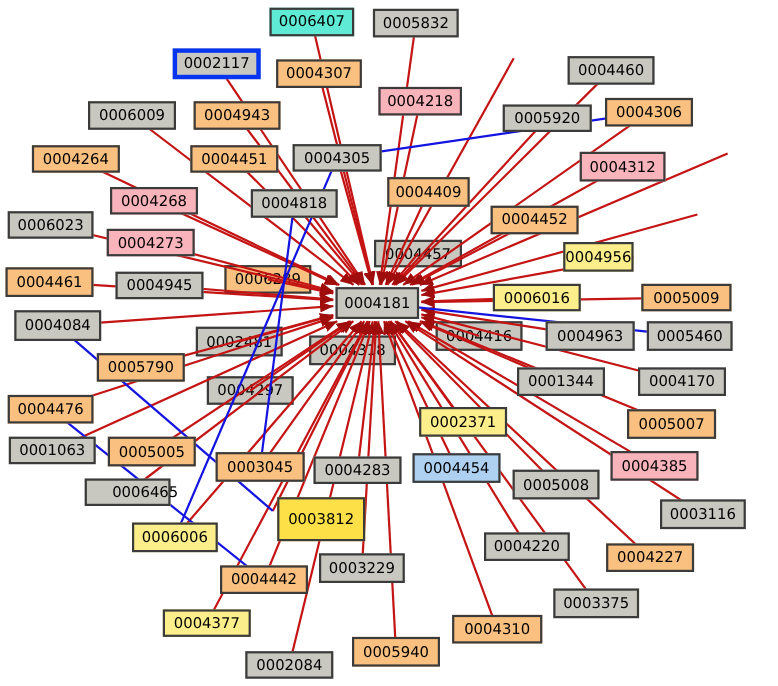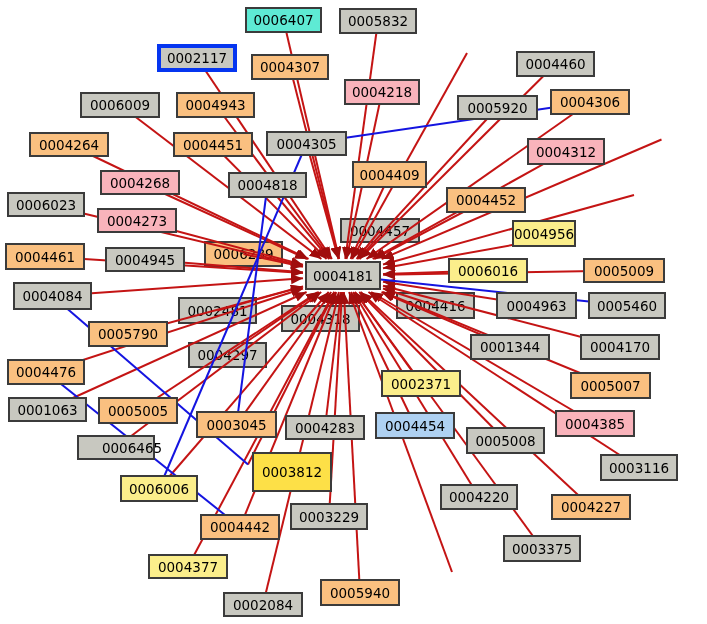--- a/index.html
+++ b/index.html
@@ -147,16 +147,17 @@
       <div class="node" style="left: 77px; top: 435px; width: 78px; height: 25px; background: rgb(200, 200, 192); border-color: rgb(59, 59, 59); padding-left: 32px;">0006465</div>
       <div class="node" style="left: 208px; top: 452px; width: 80px; height: 40px; background: #fde047; border-color: rgb(59, 59, 59); margin-left: 44px;">0003812</div>
       <div class="node" style="left: 600px; top: 454px; width: 78px; height: 27px; background: rgb(200, 200, 192); border-color: rgb(59, 59, 59);">0003116</div>
       <div class="node" style="left: 120px; top: 475px; width: 78px; height: 27px; background: rgb(251, 238, 139); border-color: rgb(59, 59, 59);">0006006</div>
       <div class="node" style="left: 440px; top: 484px; width: 78px; height: 26px; background: rgb(200, 200, 192); border-color: rgb(59, 59, 59);">0004220</div>
       <div class="node" style="left: 551px; top: 494px; width: 80px; height: 26px; background: rgb(250, 192, 128); border-color: rgb(59, 59, 59);">0004227</div>
       <div class="node" style="left: 200px; top: 514px; width: 80px; height: 26px; background: rgb(250, 192, 128); border-color: rgb(59, 59, 59);">0004442</div>
       <div class="node" style="left: 290px; top: 503px; width: 78px; height: 27px; background: rgb(200, 200, 192); border-color: rgb(59, 59, 59);">0003229</div>
       <div class="node" style="left: 503px; top: 535px; width: 78px; height: 27px; background: rgb(200, 200, 192); border-color: rgb(59, 59, 59);">0003375</div>
       <div class="node" style="left: 148px; top: 554px; width: 80px; height: 25px; background: rgb(251, 238, 139); border-color: rgb(59, 59, 59);">0004377</div>
+      <div class="node" style="left: 411px; top: 559px; width: 82px; height: 26px; background: rgb(250, 192, 128); border-color: rgb(59, 59, 59);">0004310</div>
       <div class="node" style="left: 223px; top: 592px; width: 80px; height: 25px; background: rgb(200, 200, 192); border-color: rgb(59, 59, 59);">0002084</div>
       <div class="node" style="left: 320px; top: 579px; width: 80px; height: 27px; background: rgb(250, 192, 128); border-color: rgb(59, 59, 59);">0005940</div>
     </div>
 </div>
 
 </body></html>

